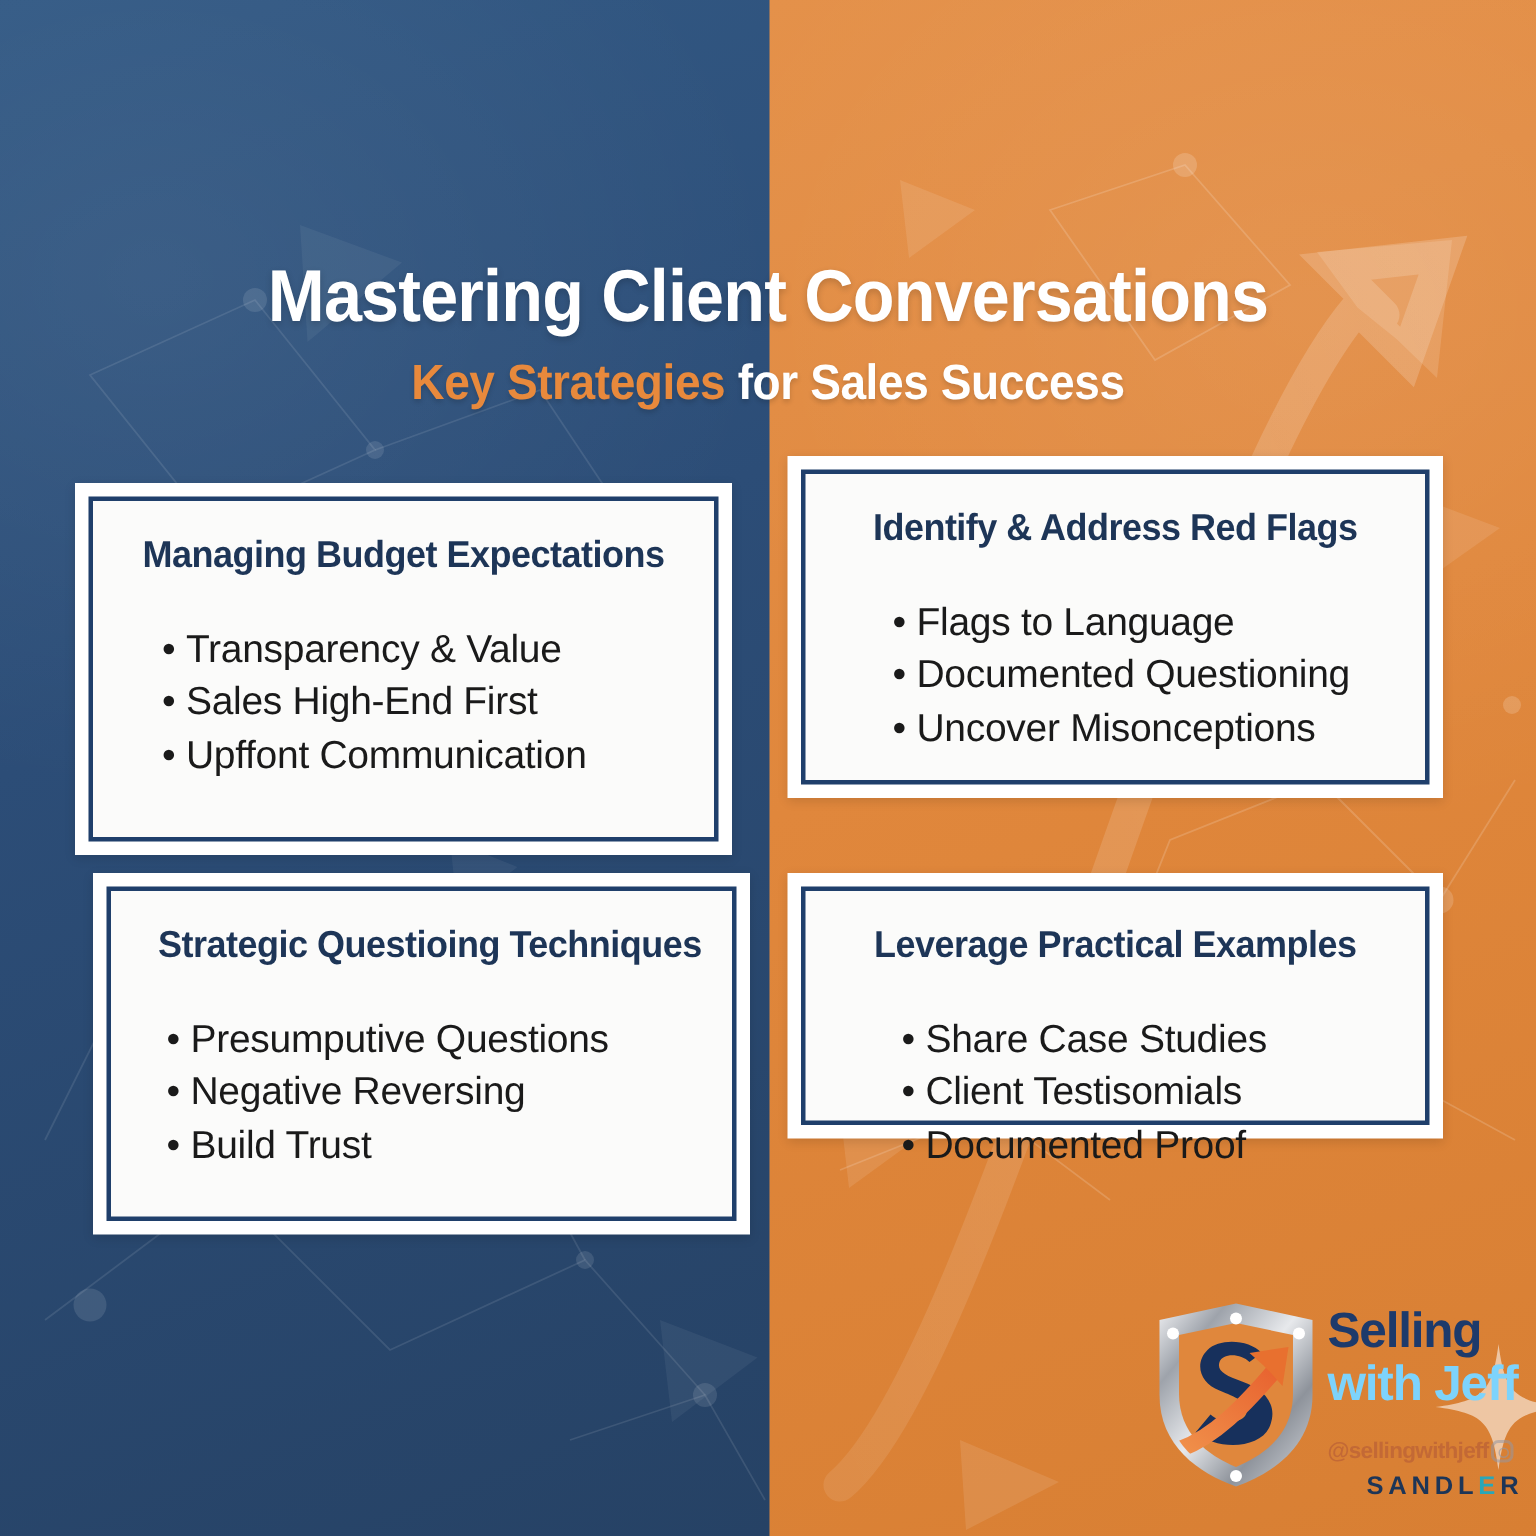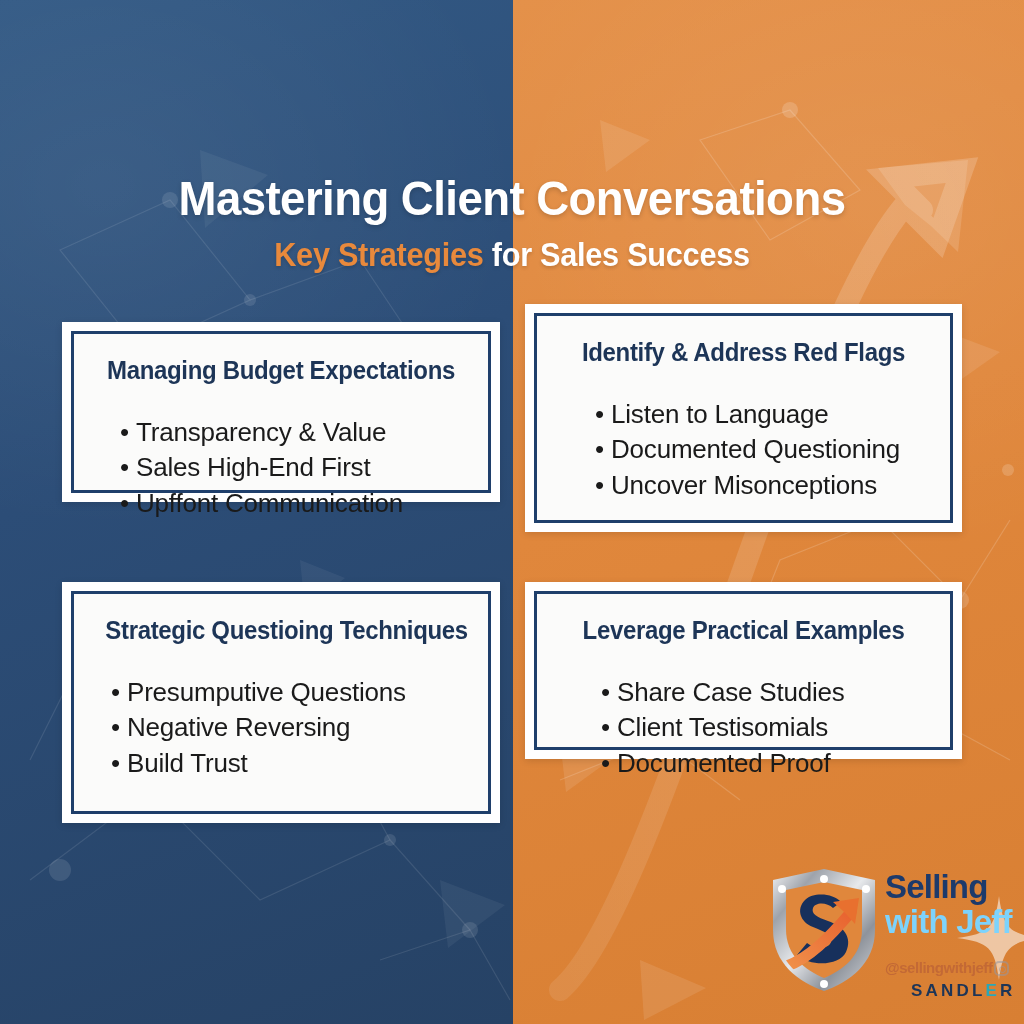--- a/index.html
+++ b/index.html
@@ -119,21 +119,21 @@
     color: #1a1a1a;
     line-height: 1.36;
     letter-spacing: -0.2px;
     white-space: nowrap;
   }
   .bullets li .dot {
     display: inline-block;
     width: 16px;
   }
 
-  #card-1 { left: 62px;  top: 322px; width: 438px; height: 180px; }
+  #card-1 { left: 50px;  top: 322px; width: 438px; height: 248px; }
   #card-2 { left: 525px; top: 304px; width: 437px; height: 228px; }
   #card-3 { left: 62px;  top: 582px; width: 438px; height: 241px; }
   #card-4 { left: 525px; top: 582px; width: 437px; height: 177px; }
 
   #card-1 .bullets { padding-left: 22px; }
   #card-2 .bullets { padding-left: 34px; }
   #card-3 .bullets { padding-left: 13px; }
   #card-4 .bullets { padding-left: 40px; }
 
   
@@ -305,21 +305,21 @@
         <li><span class="dot">•</span><span>Sales High-End First</span></li>
         <li><span class="dot">•</span><span>Upffont Communication</span></li>
       </ul>
     </div>
   </div>
 
   <div class="card" id="card-2">
     <div class="card-inner">
       <div class="card-title c-center">Identify &amp; Address Red Flags</div>
       <ul class="bullets">
-        <li><span class="dot">•</span><span>Listen to Language</span></li>
+        <li><span class="dot">•</span><span>Flags to Language</span></li>
         <li><span class="dot">•</span><span>Documented Questioning</span></li>
         <li><span class="dot">•</span><span>Uncover Misonceptions</span></li>
       </ul>
     </div>
   </div>
 
   <div class="card" id="card-3">
     <div class="card-inner">
       <div class="card-title c-center">Strategic Questioing Techniques</div>
       <ul class="bullets">

